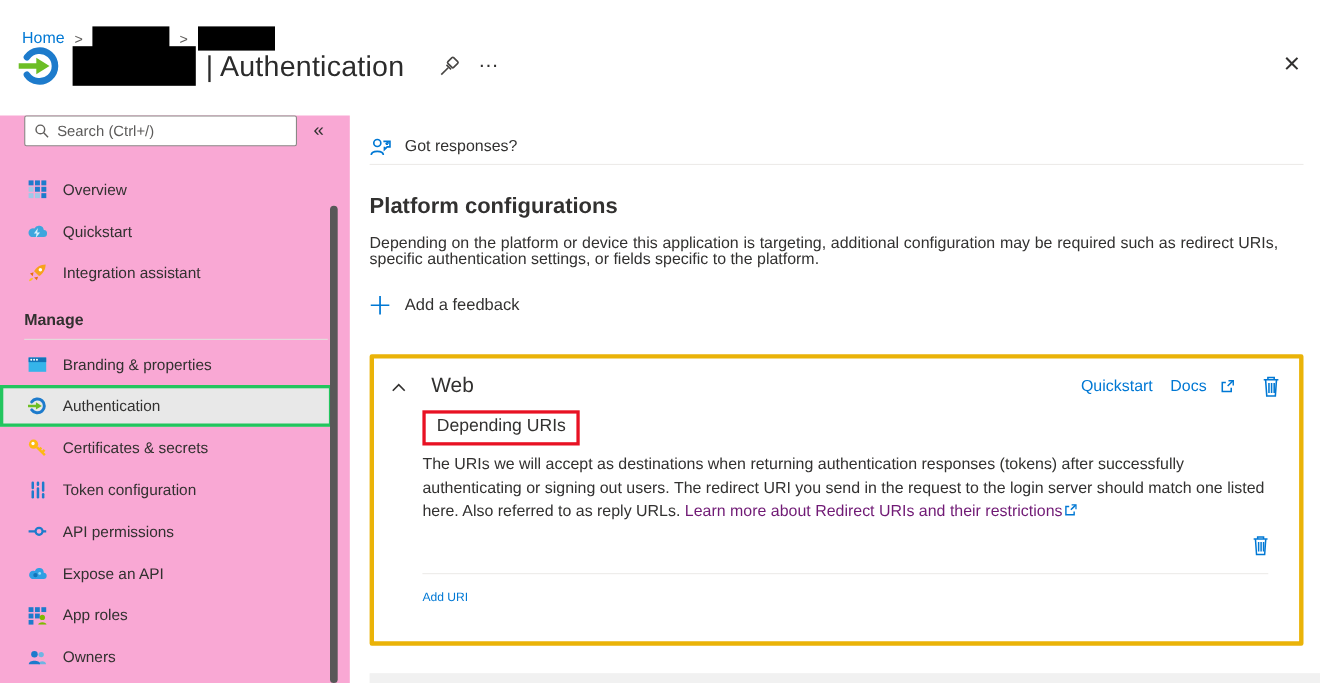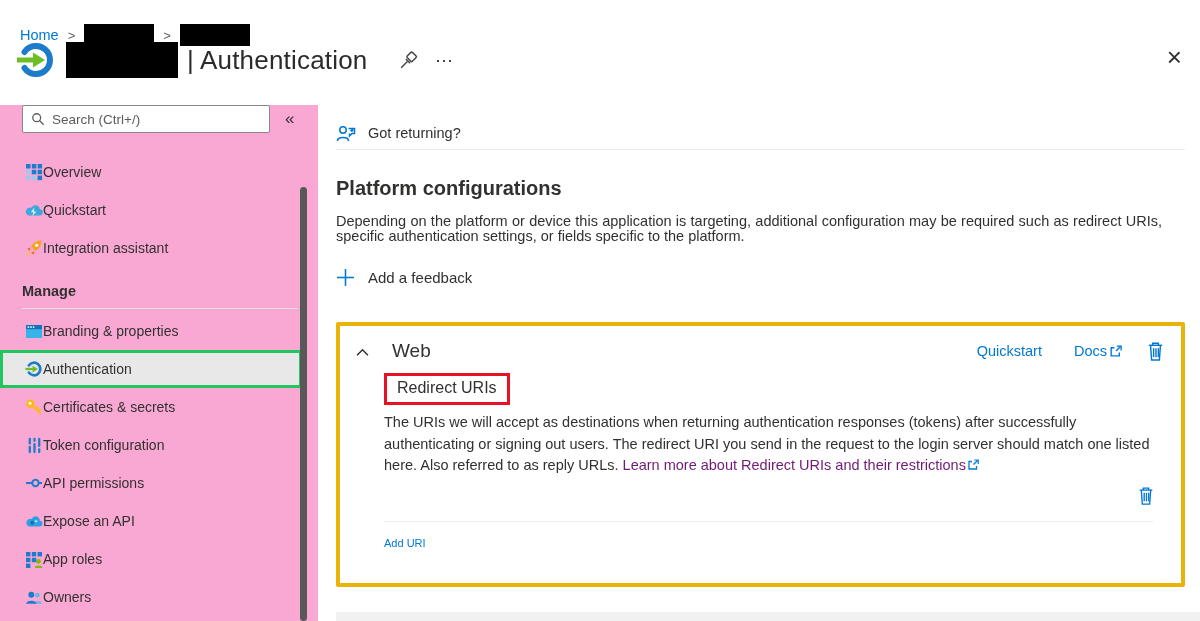--- a/index.html
+++ b/index.html
@@ -24,21 +24,21 @@
   #close-btn { position:absolute; right:18px; top:44px; font-size:26px; font-weight:300; color:#323130; cursor:pointer; line-height:26px; }
 
   
   #sidebar { position:absolute; left:0; top:105px; width:318px; bottom:0; background:#f9a8d4; }
   .search-row { display:flex; align-items:center; padding-left:22px; }
   .search-box { width:248px; height:28px; border:1px solid #8a8886; border-radius:2px; display:flex; align-items:center; padding-left:8px; background:#fff; }
   .search-box input { border:none; outline:none; font-size:13.5px; margin-left:7px; width:200px; color:#323130; font-family:"Liberation Sans",sans-serif; }
   .search-box input::placeholder { color:#5c5b5a; }
   .collapse-btn { margin-left:15px; font-size:17px; color:#323130; cursor:pointer; }
   #side-nav { margin-top:20px; }
-  .nav-item { width:302px; height:38px; display:flex; align-items:center; padding-left:25px; font-size:14px; cursor:pointer; }
+  .nav-item { width:302px; height:38px; display:flex; align-items:center; padding-left:25px; gap:14px; font-size:14px; cursor:pointer; }
   .nav-item .ico { width:18px; height:18px; flex:none; display:flex; align-items:center; justify-content:center; }
   .nav-item.active { background:#e8e8e8; border:3px solid #22c55e; padding-left:22px; }
   .nav-section { padding-left:22px; margin-top:10px; height:28px; font-size:14.5px; font-weight:700; display:flex; align-items:center; }
   .nav-divider { border-top:1px solid #e1dfdd; margin:3px 20px 3px 22px; }
   #side-scrollbar { position:absolute; left:300px; top:82px; width:7px; height:434px; background:#585858; border-radius:4px; cursor:pointer; }
 
   
   #main { position:absolute; left:336px; top:108px; width:849px; }
   .feedback-row { display:flex; align-items:center; gap:11px; padding-top:12px; height:38px; cursor:pointer; }
   .feedback-row span { font-size:14.5px; color:#323130; }
@@ -48,21 +48,21 @@
   .add-platform { margin-top:24px; display:flex; align-items:center; gap:13px; cursor:pointer; width:160px; }
   .add-platform span { font-size:15px; color:#323130; }
 
   
   #web-card { margin-top:35px; width:849px; height:265px; border:4px solid #eab308; border-radius:2px; background:#fff; padding:14px 16px 0 16px; position:relative; }
   .card-header { display:flex; align-items:center; }
   .card-header .chev { cursor:pointer; display:flex; padding-top:3px; }
   .card-header .card-title { font-size:19px; margin-left:23px; color:#323130; }
   .card-header .spacer { flex:1; }
   .card-header a { font-size:14.5px; }
-  .card-header .docs { margin-left:32px; display:flex; align-items:center; gap:2px;justify-content:center; }
+  .card-header .docs { margin-left:16px; display:flex; align-items:center; gap:12px;justify-content:center; }
   .card-header .trash { margin-left:24px; cursor:pointer; display:flex; }
   .annotation-box { display:inline-block; border:3px solid #e81123; padding:3px 10px 5px 10px; margin:11px 0 0 28px; }
   .annotation-box span { font-size:16px; color:#323130; }
   .card-desc { margin:7px 0 0 28px; width:772px; font-size:14.5px; line-height:21.5px; color:#323130; }
   .card-desc a { color:#701a75; }
   .uri-row { height:44px; position:relative; }
   .uri-row .trash { position:absolute; right:10px; top:8px; cursor:pointer; }
   .uri-divider { border-top:1px solid #edebe9; margin:0 12px 0 28px; }
   .add-uri { display:inline-block; margin:15px 0 0 28px; font-size:11px; }
   #below-card-strip { position:absolute; left:336px; top:612px; width:864px; height:9px; background:#f1f1f1; }
@@ -251,21 +251,21 @@
 </div>
 
 <div id="main">
   <div class="feedback-row">
     <svg width="21" height="19" viewBox="0 0 21 19" fill="none" stroke="#0078d4" stroke-width="1.5">
       <circle cx="7" cy="6" r="3.2"></circle>
       <path d="M1.5 17 c0-4.6 11-4.6 11 0"></path>
       <path d="M12.5 4.5 h6 v5 h-2.5 l-2.5 2.5 v-2.5"></path>
       <path d="M14.5 7 l2-2 M14.8 7.2 l2 0 M16.8 5 l0 2" stroke-width="1.2"></path>
     </svg>
-    <span>Got returning?</span>
+    <span>Got responses?</span>
   </div>
   <div class="toolbar-divider"></div>
 
   <h1 class="section-heading">Platform configurations</h1>
   <p class="section-desc">Depending on the platform or device this application is targeting, additional configuration may be required such as redirect URIs, specific authentication settings, or fields specific to the platform.</p>
 
   <div class="add-platform">
     <svg width="19" height="19" viewBox="0 0 18 18" stroke="#0078d4" stroke-width="1.5">
         <line x1="9" y1="1" x2="9" y2="17"></line>
         <line x1="1" y1="9" x2="17" y2="9"></line>
@@ -297,21 +297,21 @@
             <path d="M7 5 V2.8 h6 V5"></path>
             <path d="M4.8 5 l1.1 15.5 h8.2 L15.2 5"></path>
             <line x1="8" y1="8" x2="8" y2="17.5"></line>
             <line x1="10.5" y1="8" x2="10.5" y2="17.5"></line>
             <line x1="13" y1="8" x2="13" y2="17.5"></line>
           </svg>
       </span>
     </div>
 
     <div class="annotation-box">
-      <span>Redirect URIs</span>
+      <span>Depending URIs</span>
     </div>
 
     <p class="card-desc">
       <span>The URIs we will accept as destinations when returning authentication responses (tokens) after successfully authenticating or signing out users. The redirect URI you send in the request to the login server should match one listed here. Also referred to as reply URLs. </span><a>Learn more about Redirect URIs and their restrictions</a><svg width="12" height="12" viewBox="0 0 12 12" fill="none" stroke="#0078d4" stroke-width="1.3" style="vertical-align:-1px;margin-left:1px;">
           <path d="M5 2.5 H2 V10 H9.5 V7"></path>
           <path d="M6.5 5.5 L10.8 1.2"></path>
           <path d="M7.2 1 h4 v4" stroke-width="1.2"></path>
         </svg>
     </p>
 

